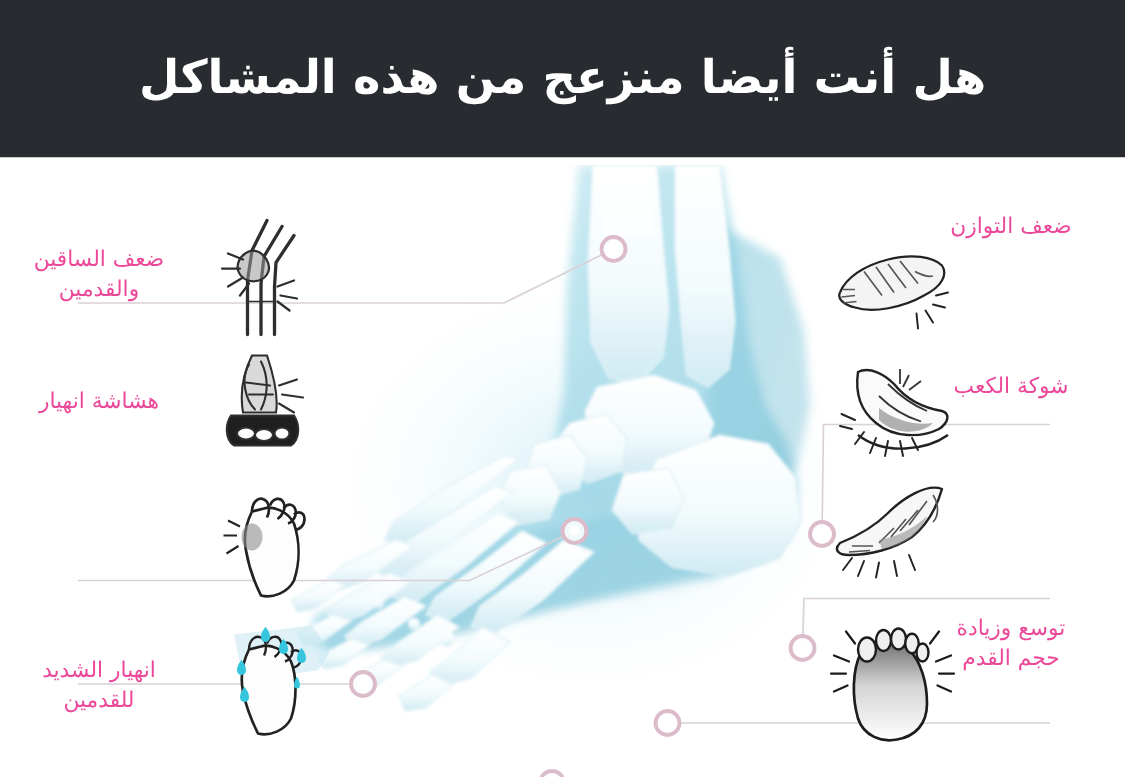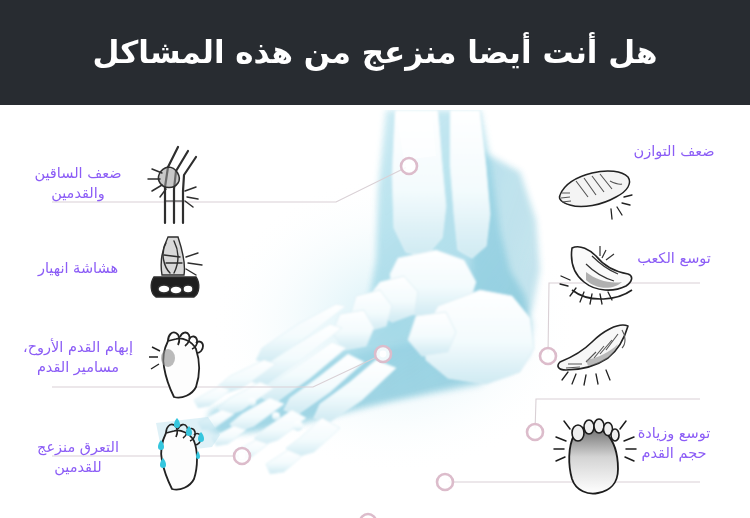--- a/index.html
+++ b/index.html
@@ -38,27 +38,27 @@
   .xray-wrap{position:absolute;left:180px;top:5px;width:400px;height:400px;}
   .xray-wrap svg{display:block;}
 
   
   .lines{position:absolute;left:0;top:0;width:750px;height:413px;pointer-events:none;}
 
   
   .lbl{
     position:absolute;
     direction:rtl;
-    color:#8b5cf6;
+    color:#ec4899;
     font-size:14.5px;
     line-height:20px;
     font-family:"DejaVu Sans","Liberation Sans",sans-serif;
     white-space:pre-line;
   }
-  .lbl.left{text-align:center;width:132px;left:0;padding-left:12px;}
+  .lbl.left{text-align:center;width:132px;left:0;}
   .lbl.right{text-align:center;width:132px;left:608px;}
 
   
   .ico{position:absolute;}
   .ico svg{display:block;}
 </style>
 </head>
 <body>
 
 <div id="root">
@@ -247,39 +247,37 @@
           <path d="M24 22 L40 24 M26 30 L42 30"></path>
           <path d="M14 44 C10 50 10 60 16 64 L54 64 C60 60 60 50 56 44 Z" fill="#1f1f1f"></path>
           <ellipse cx="24" cy="56" rx="6" ry="4" fill="#fff"></ellipse>
           <ellipse cx="36" cy="57" rx="6" ry="4" fill="#fff"></ellipse>
           <ellipse cx="48" cy="56" rx="5" ry="4" fill="#fff"></ellipse>
           <path d="M46 24 L58 20 M48 30 L62 32 M46 36 L56 42"></path>
         </g>
       </svg>
     </div>
 
-    <div class="lbl left" style="top:232px">إبهام القدم الأروح،
-مسامير القدم</div>
     <div class="ico" style="left:138px;top:218px">
       <svg width="80" height="80" viewBox="0 0 80 80">
         <g stroke="#222" stroke-width="1.8" fill="none" stroke-linejoin="round">
           <path d="M30 18 C26 26 24 34 26 44 C28 56 32 66 36 74
                    C44 76 54 72 58 64 C62 52 62 38 58 26
                    C54 18 44 14 38 16 Z" fill="#fdfdfd"></path>
           <path d="M30 18 C30 12 34 8 38 10 C42 12 42 18 40 22"></path>
           <path d="M42 14 C44 9 49 8 51 12 C53 16 50 21 47 23"></path>
           <path d="M51 16 C54 12 58 13 59 17 C60 21 57 25 54 26"></path>
           <path d="M58 20 C61 17 65 19 65 23 C65 27 62 30 59 30"></path>
           <ellipse cx="30" cy="35" rx="7" ry="9" fill="#8d8d8d" fill-opacity="0.6" stroke="none"></ellipse>
           <path d="M22 28 L14 24 M20 34 L11 34 M21 41 L13 46" stroke-width="1.4"></path>
         </g>
       </svg>
     </div>
 
-    <div class="lbl left" style="top:332px">التعرق منزعج
+    <div class="lbl left" style="top:332px">انهيار الشديد
 للقدمين</div>
     <div class="ico" style="left:138px;top:308px">
       <svg width="86" height="82" viewBox="0 0 86 82">
         <path d="M18 10 L70 4 L82 22 L74 34 L24 40 Z" fill="#bfe3ef" opacity="0.5"></path>
         <g stroke="#222" stroke-width="1.8" fill="#fdfdfd" stroke-linejoin="round">
           <path d="M28 20 C24 28 22 38 24 48 C26 58 30 68 34 76
                    C42 78 52 74 56 66 C60 54 60 38 56 28
                    C52 20 42 16 36 18 Z"></path>
         </g>
         <g stroke="#222" stroke-width="1.6" fill="none">
@@ -311,21 +309,21 @@
           <path d="M22 18 L34 34 M30 15 L42 32 M38 13 L50 29 M46 11 L58 26"></path>
           <path d="M8 30 L16 30 M7 35 L16 34 M8 39 L17 38"></path>
           <path d="M56 18 C60 20 64 22 68 21"></path>
         </g>
         <g stroke="#222" stroke-width="1.3" fill="none" stroke-linecap="round">
           <path d="M70 34 L78 32 M68 40 L76 42 M63 44 L68 52 M57 46 L58 56"></path>
         </g>
       </svg>
     </div>
 
-    <div class="lbl right" style="top:143px">توسع الكعب</div>
+    <div class="lbl right" style="top:143px">شوكة الكعب</div>
     <div class="ico" style="left:556px;top:137px">
       <svg width="82" height="74" viewBox="0 0 82 74">
         <g stroke="#222" stroke-width="1.6" fill="#fafafa" stroke-linejoin="round">
           <path d="M16 6 C14 20 18 32 28 40 C40 50 58 50 70 44
                    C76 40 78 34 72 32 C60 30 48 24 40 14
                    C34 8 24 2 16 6 Z"></path>
         </g>
         <path d="M30 30 C40 38 54 42 66 40 C58 48 40 48 30 38 Z" fill="#7f7f7f" fill-opacity="0.6" stroke="none"></path>
         <g stroke="#333" stroke-width="1.2" fill="none">
           <path d="M36 14 C44 22 52 28 62 32 M30 22 C38 30 48 36 58 39"></path>
@@ -351,21 +349,21 @@
           <path d="M16 44 L30 44 M14 48 L28 47"></path>
           <path d="M70 10 C74 16 74 24 70 28"></path>
         </g>
         <path d="M34 40 C46 38 58 32 66 24 C62 36 50 44 36 46 Z" fill="#888" fill-opacity="0.55" stroke="none"></path>
         <g stroke="#222" stroke-width="1.3" fill="none" stroke-linecap="round">
           <path d="M24 54 L20 64 M34 55 L32 65 M44 54 L46 64 M54 50 L58 60 M16 52 L10 60"></path>
         </g>
       </svg>
     </div>
 
-    <div class="lbl right" style="top:318px">توسع وزيادة
+    <div class="lbl right" style="top:304px">توسع وزيادة
 حجم القدم</div>
     <div class="ico" style="left:552px;top:308px">
       <svg width="86" height="84" viewBox="0 0 86 84">
         <defs>
           <linearGradient id="gWide" x1="0" y1="0" x2="0" y2="1">
             <stop offset="0%" stop-color="#6e6e6e"></stop>
             <stop offset="45%" stop-color="#d4d4d4"></stop>
             <stop offset="100%" stop-color="#ffffff"></stop>
           </linearGradient>
         </defs>

